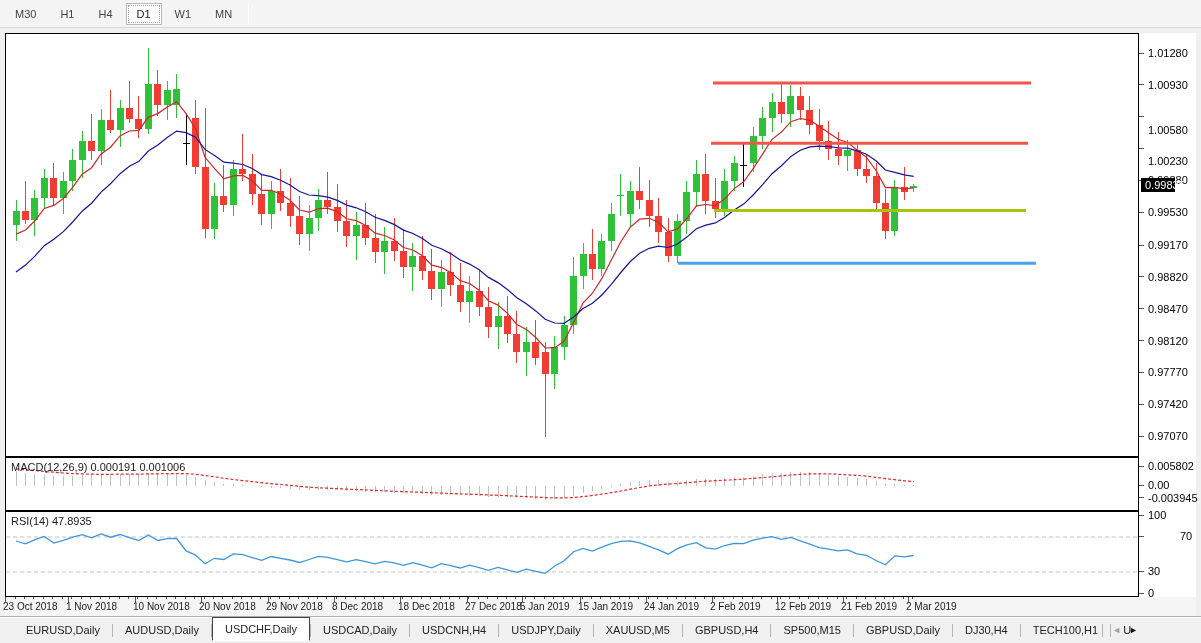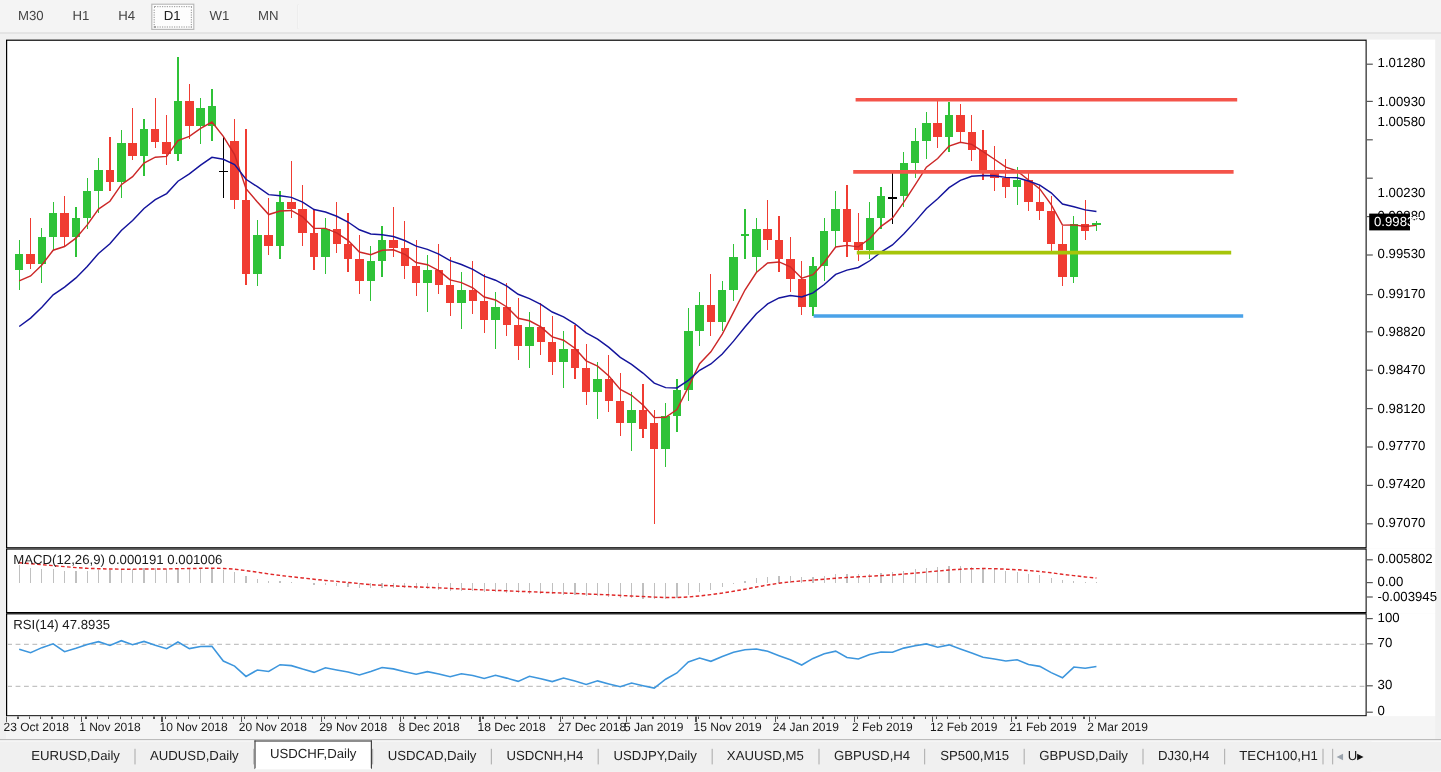--- a/index.html
+++ b/index.html
@@ -375,21 +375,21 @@
       <polyline points="10,29 19.5,31.9 28.9,27.7 38.3,24.5 47.8,31.1 57.3,28.3 66.7,25.1 76.1,22.7 85.6,25.9 95.1,21.9 104.5,25.2 114,22.5 123.4,25.7 132.9,28.6 142.3,23 151.8,28.5 161.2,26.7 170.6,26.5 180.1,38.9 189.5,43.1 199,51.7 208.5,46.3 217.9,47.5 227.4,41.9 236.8,42.7 246.2,45.6 255.7,48.3 265.2,44.5 274.6,46.3 284,48 293.5,50.5 303,47.5 312.4,44.3 321.8,45.4 331.3,47.7 340.8,49.9 350.2,47.7 359.7,49.7 369.1,51.9 378.5,49.4 388,50.9 397.5,53.4 406.9,50.7 416.4,53.1 425.8,55.8 435.2,51.6 444.7,53.6 454.2,56 463.6,53.1 473.1,55.6 482.5,58.4 492,55.4 501.4,57.9 510.9,60.3 520.3,57.2 529.8,59.4 539.2,61.4 548.7,54 558.1,48.8 567.6,39.7 577,36.4 586.4,39.1 595.9,35.1 605.3,31.6 614.8,29.4 624.3,28.8 633.7,30.8 643.2,34.4 652.6,37.8 662.1,42.2 671.5,36.7 680.9,32.8 690.4,30.6 699.8,35.9 709.3,37.2 718.8,33.5 728.2,31.3 737.7,31.6 747.1,28.1 756.6,26.2 766,24.6 775.4,27.4 784.9,25.4 794.3,28.8 803.8,32.2 813.2,35.7 822.7,37.2 832.2,38.8 841.6,37.8 851.1,41.8 860.5,43.3 870,48.5 879.4,52.8 888.9,43.9 898.3,44.8 907.7,43.5" fill="none" stroke="#3d96dd" stroke-width="1.3"></polyline>
     </svg>
 </div>
 
 <div class="axis-seg" id="price-axis">
     <div class="axis-tick" style="top: 19.5px;"></div>
     <div class="axis-label" style="top: 14px;">1.01280</div>
     <div class="axis-tick" style="top: 51.3px;"></div>
     <div class="axis-label" style="top: 45.8px;">1.00930</div>
     <div class="axis-tick" style="top: 83.2px;"></div>
-    <div class="axis-label" style="top: 63px;">1.00580</div>
+    <div class="axis-label" style="top: 91px;">1.00580</div>
     <div class="axis-tick" style="top: 115px;"></div>
     <div class="axis-label" style="top: 109.5px; margin-top: 12px;">1.00230</div>
     <div class="axis-tick" style="top: 146.9px;"></div>
     <div class="axis-label" style="top: 141.4px;">0.99880</div>
     <div class="axis-tick" style="top: 178.7px;"></div>
     <div class="axis-label" style="top: 173.2px;">0.99530</div>
     <div class="axis-tick" style="top: 211.5px;"></div>
     <div class="axis-label" style="top: 206px;">0.99170</div>
     <div class="axis-tick" style="top: 243.3px;"></div>
     <div class="axis-label" style="top: 237.8px;">0.98820</div>
@@ -410,21 +410,21 @@
     <div class="axis-label" style="top: 3px;">0.005802</div>
     <div class="axis-tick" style="top: 27.5px;"></div>
     <div class="axis-label" style="top: 22px;">0.00</div>
     <div class="axis-tick" style="top: 40.4px;"></div>
     <div class="axis-label" style="top: 34.9px;">-0.003945</div>
   </div>
 <div class="axis-seg" id="rsi-axis">
     <div class="axis-tick" style="top: 3.5px;"></div>
     <div class="axis-label" style="top: -2px;">100</div>
     <div class="axis-tick" style="top: 24.5px;"></div>
-    <div class="axis-label" style="top: 19px;">70</div>
+    <div class="axis-label" style="top: 19px; margin-left: 32px;">70</div>
     <div class="axis-tick" style="top: 59.5px;"></div>
     <div class="axis-label" style="top: 54px;">30</div>
     <div class="axis-tick" style="top: 81.5px;"></div>
     <div class="axis-label" style="top: 76px;">0</div>
   </div>
 
 <div id="date-strip">
   <svg id="date-ticks" width="1134" height="8">
       <g shape-rendering="crispEdges" stroke="#555">
         <line x1="10" y1="0" x2="10" y2="2"></line>
@@ -542,21 +542,21 @@
     </svg>
 <div class="date-label" style="left: -2px;">23 Oct 2018</div>
     <div class="date-label" style="left: 61px;">1 Nov 2018</div>
     <div class="date-label" style="left: 128px;">10 Nov 2018</div>
     <div class="date-label" style="left: 194px;">20 Nov 2018</div>
     <div class="date-label" style="left: 261px;">29 Nov 2018</div>
     <div class="date-label" style="left: 327px;">8 Dec 2018</div>
     <div class="date-label" style="left: 393px;">18 Dec 2018</div>
     <div class="date-label" style="left: 460px;">27 Dec 2018</div>
     <div class="date-label" style="left: 515px;">5 Jan 2019</div>
-    <div class="date-label" style="left: 573px;">15 Nov 2019</div>
+    <div class="date-label" style="left: 573px;">15 Jan 2019</div>
     <div class="date-label" style="left: 639px;">24 Jan 2019</div>
     <div class="date-label" style="left: 705px;">2 Feb 2019</div>
     <div class="date-label" style="left: 770px;">12 Feb 2019</div>
     <div class="date-label" style="left: 836px;">21 Feb 2019</div>
     <div class="date-label" style="left: 901px;">2 Mar 2019</div>
   </div>
 
 <div id="tab-groove"></div>
 <div id="tab-bar">
     <div class="tab">EURUSD,Daily</div>

